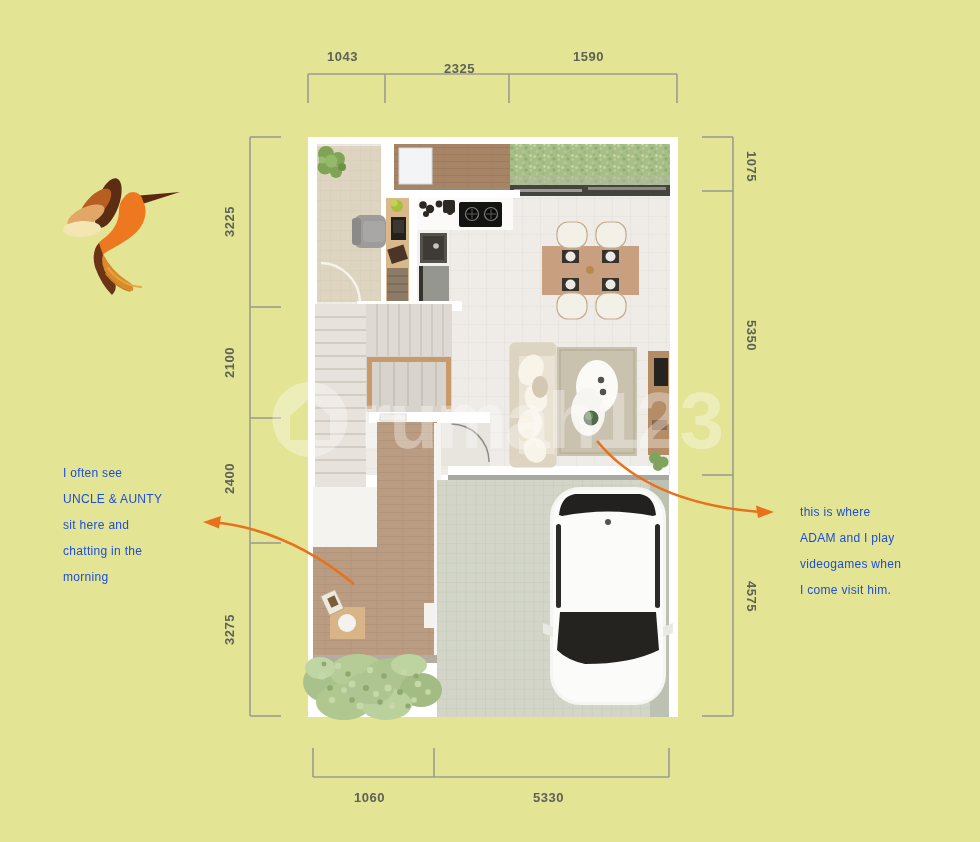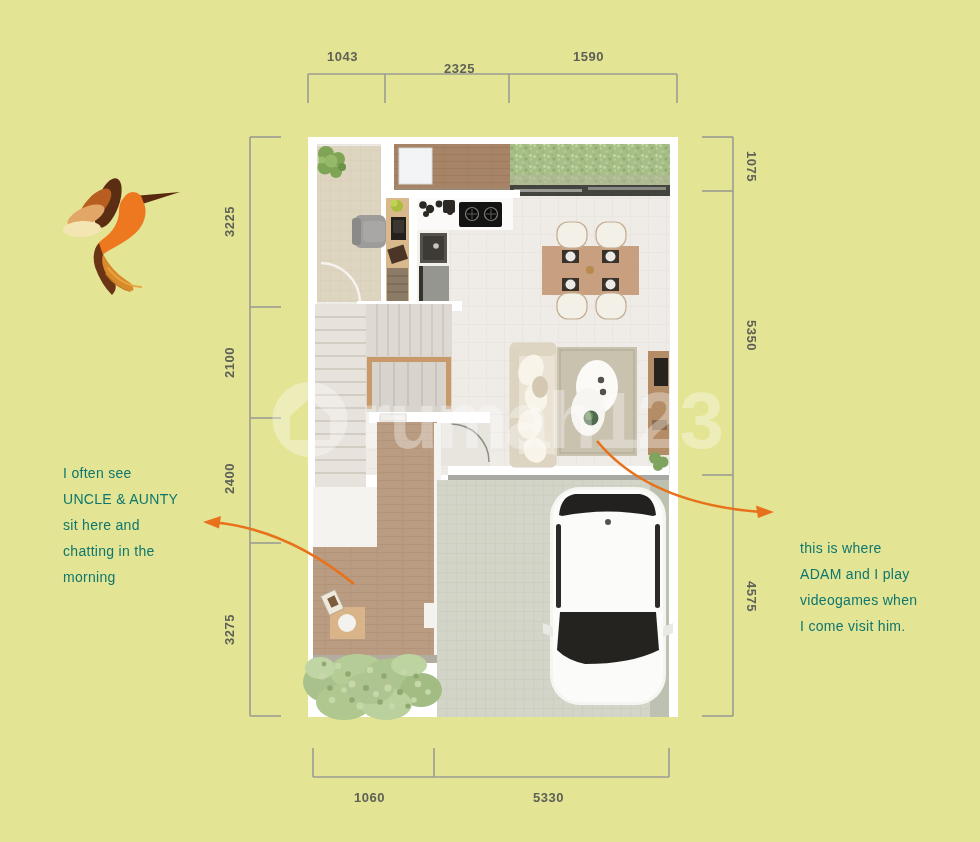--- a/index.html
+++ b/index.html
@@ -1,18 +1,18 @@
 <!DOCTYPE html>
 <html><head>
 <meta charset="utf-8">
 <style>
   html,body{margin:0;padding:0;}
   #canvas{position:relative;width:980px;height:842px;background:#e3e494;overflow:hidden;font-family:"Liberation Sans",sans-serif;}
   svg{position:absolute;left:0;top:0;}
-  .note{position:absolute;color:#0f766e;font-size:14px;line-height:26px;letter-spacing:.3px;}
+  .note{position:absolute;color:#1d4ed8;font-size:12px;line-height:26px;letter-spacing:.3px;}
   .dim{position:absolute;color:#5e6156;font-size:13px;font-weight:bold;letter-spacing:.5px;}
 </style>
 </head>
 <body>
 <div id="canvas">
 <svg width="980" height="842" viewBox="0 0 980 842">
 <defs>
   <pattern id="ptile" width="18" height="18" patternUnits="userSpaceOnUse">
     <rect width="18" height="18" fill="#efece8"></rect>
     <path d="M0 0H18M0 0V18" stroke="#e3e0da" stroke-width="1"></path>
@@ -336,14 +336,14 @@
 <div class="dim" style="left:214px;top:214px;transform:rotate(-90deg);">3225</div>
 <div class="dim" style="left:214px;top:355px;transform:rotate(-90deg);">2100</div>
 <div class="dim" style="left:214px;top:471px;transform:rotate(-90deg);">2400</div>
 <div class="dim" style="left:214px;top:622px;transform:rotate(-90deg);">3275</div>
 <div class="dim" style="left:736px;top:159px;transform:rotate(90deg);">1075</div>
 <div class="dim" style="left:736px;top:328px;transform:rotate(90deg);">5350</div>
 <div class="dim" style="left:736px;top:589px;transform:rotate(90deg);">4575</div>
 
 <div class="note" style="left:63px;top:460px;">I often see<br>UNCLE &amp; AUNTY<br>sit here and<br>chatting in the<br>morning</div>
 
-<div class="note" style="left:800px;top:499px;margin-top:36px;">this is where<br>ADAM and I play<br>videogames when<br>I come visit him.</div>
+<div class="note" style="left:800px;top:499px;">this is where<br>ADAM and I play<br>videogames when<br>I come visit him.</div>
 </div>
 
 </body></html>

